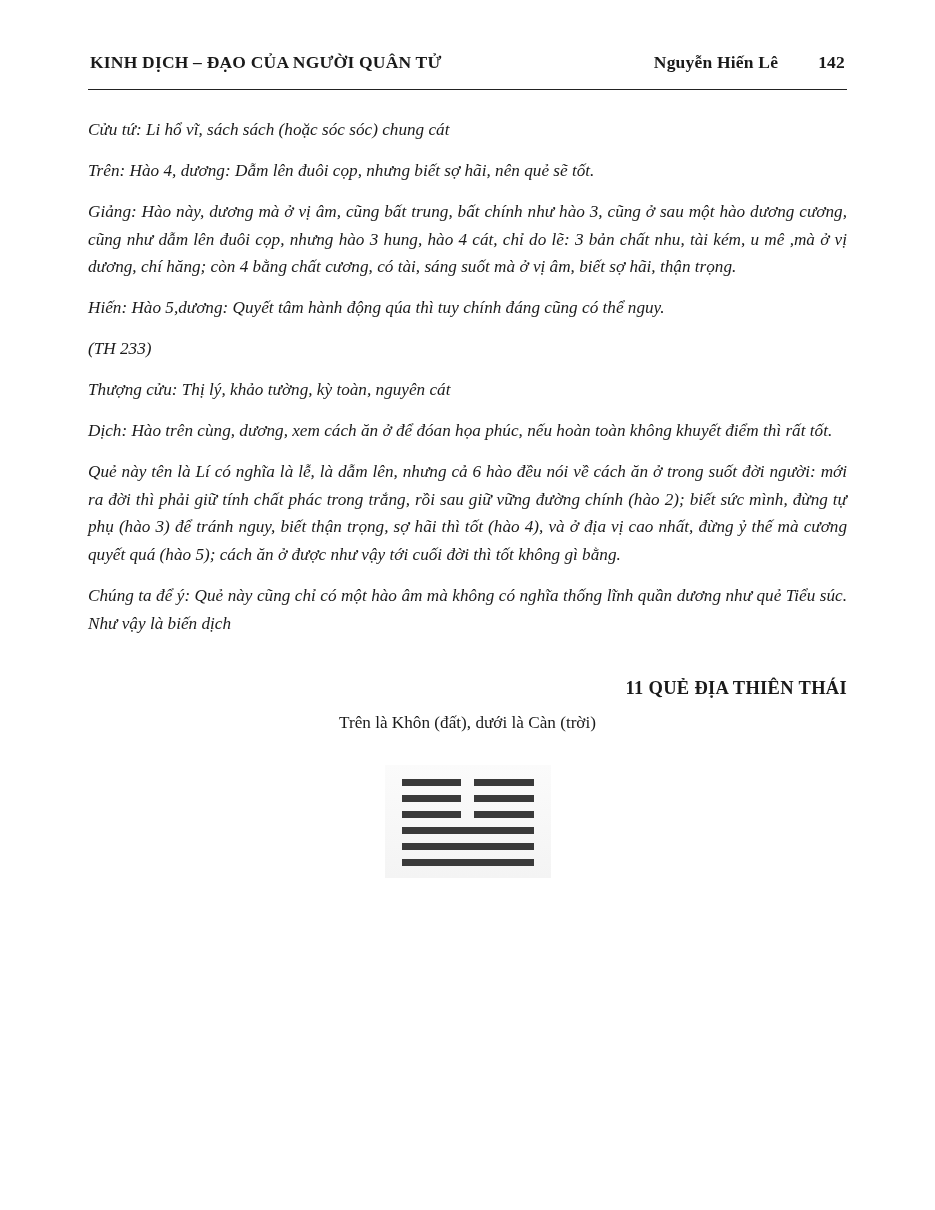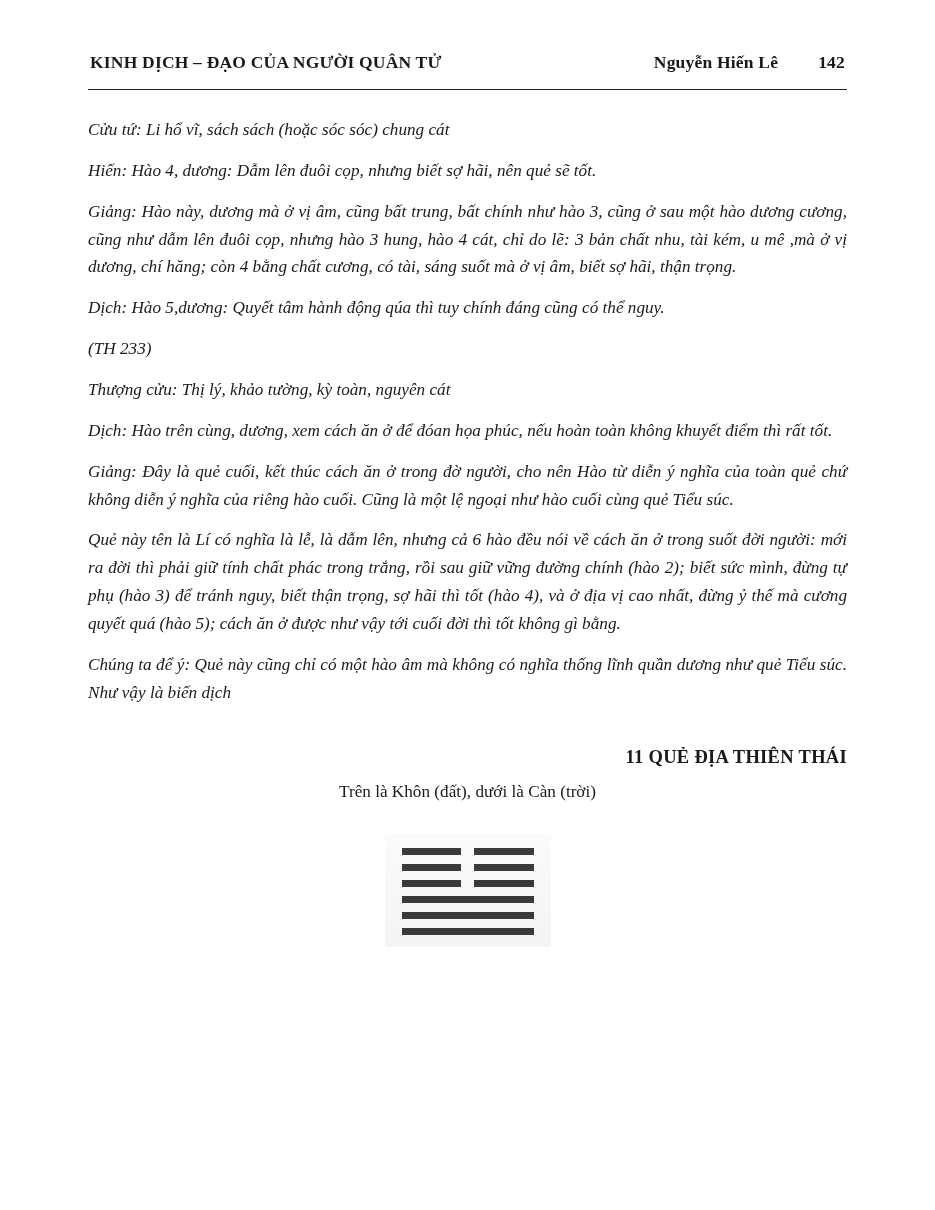--- a/index.html
+++ b/index.html
@@ -111,27 +111,26 @@
     <div class="header-left">KINH DỊCH – ĐẠO CỦA NGƯỜI QUÂN TỬ</div>
     <div class="header-right">
       <span>Nguyễn Hiến Lê</span>
       <span>142</span>
     </div>
   </div>
   <hr class="header-rule">
 
   <div class="content">
     <p>Cửu tứ: Li  hổ  vĩ,  sách  sách  (hoặc sóc sóc) chung   cát</p>
-    <p>Hiến: Hào 4, dương: Dẫm lên đuôi cọp, nhưng biết sợ hãi, nên quẻ sẽ tốt.</p>
+    <p>Trên: Hào 4, dương: Dẫm lên đuôi cọp, nhưng biết sợ hãi, nên quẻ sẽ tốt.</p>
     <p>Giảng: Hào này, dương mà ở vị âm, cũng bất trung, bất chính như hào 3, cũng ở sau một hào dương cương, cũng như dẫm lên đuôi cọp, nhưng hào 3 hung, hào 4 cát, chỉ do lẽ: 3 bản chất nhu, tài kém, u mê ,mà ở vị dương, chí hăng; còn 4 bằng chất cương, có tài, sáng suốt mà ở vị âm, biết sợ hãi, thận trọng.</p>
-    <p>Dịch: Hào 5,dương: Quyết tâm hành động qúa thì tuy chính đáng cũng có thể nguy.</p>
+    <p>Hiến: Hào 5,dương: Quyết tâm hành động qúa thì tuy chính đáng cũng có thể nguy.</p>
     <p>(TH 233)</p>
     <p>Thượng cửu:  Thị  lý,  khảo tường,  kỳ toàn,  nguyên cát</p>
     <p>Dịch: Hào trên cùng, dương, xem cách ăn ở để đóan họa phúc, nếu hoàn toàn không khuyết điểm thì rất tốt.</p>
-    <p>Giảng: Đây là quẻ cuối, kết thúc cách ăn ở trong đờ người, cho nên Hào từ diễn ý nghĩa của toàn quẻ chứ không diễn ý nghĩa của riêng hào cuối. Cũng là một lệ ngoại như hào cuối cùng quẻ Tiểu súc.</p>
     <p>Quẻ này tên là Lí có nghĩa là lễ, là dẫm lên, nhưng cả 6 hào đều nói về cách ăn ở trong suốt đời người: mới ra đời thì phải giữ  tính chất phác trong trắng, rồi sau giữ vững đường chính (hào 2); biết sức mình, đừng tự phụ (hào  3) để tránh nguy, biết thận trọng, sợ hãi thì tốt (hào 4), và ở địa vị cao nhất, đừng ỷ thế mà cương quyết quá (hào 5); cách ăn ở được như vậy tới cuối đời thì tốt không gì bằng.</p>
     <p>Chúng ta để ý: Quẻ này cũng chỉ có một hào âm mà không có nghĩa thống lĩnh quần dương như quẻ Tiểu súc. Như vậy là biến dịch</p>
   </div>
 
   <div class="section-title">11 QUẺ ĐỊA THIÊN THÁI</div>
   <div class="section-sub">Trên là Khôn (đất), dưới là Càn (trời)</div>
 
   <div class="hexagram-wrap">
     <div class="hexagram">
       <div class="hx-line hx-yin">

